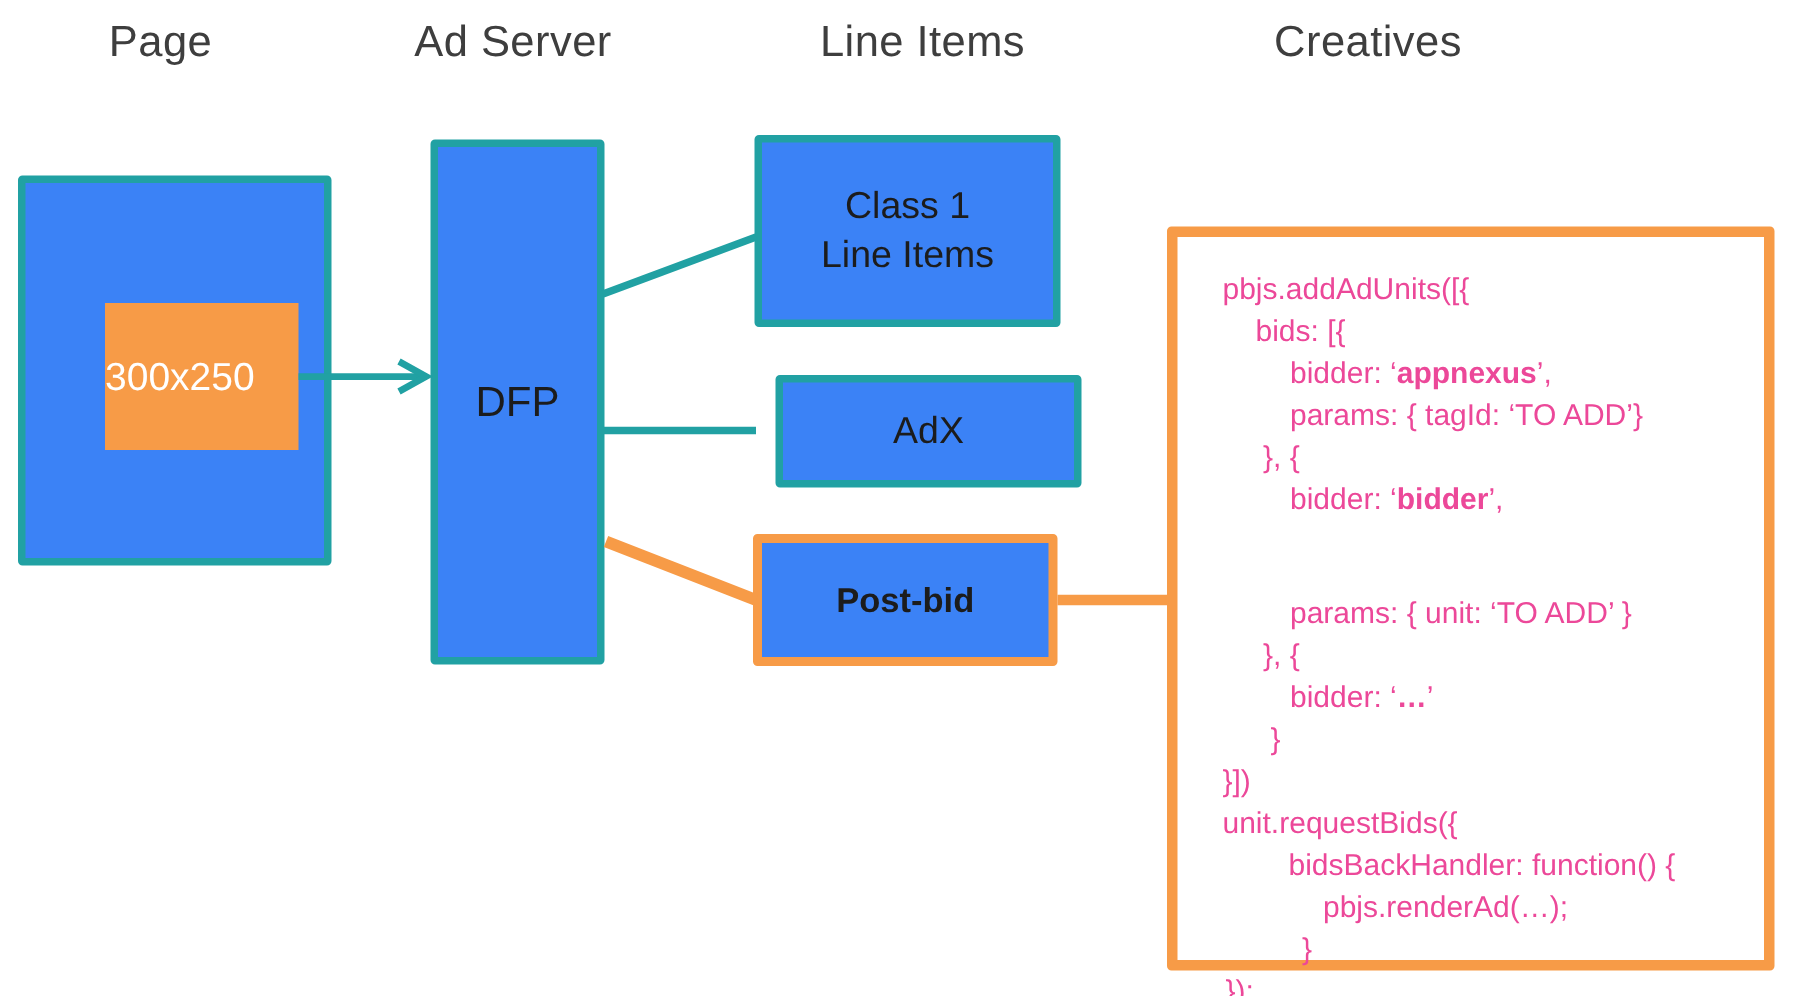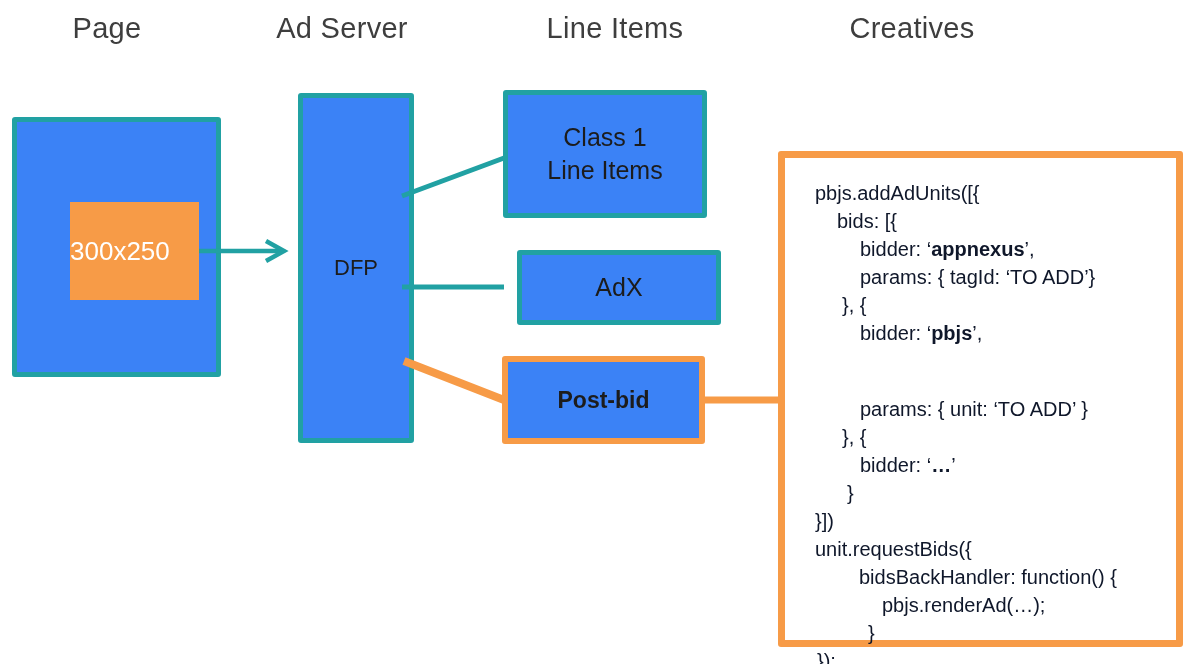--- a/index.html
+++ b/index.html
@@ -37,38 +37,38 @@
   .page-box   { left: 12px;  top: 117px; width: 209px; height: 260px; }
   .ad-slot {
     position: absolute;
     left: 70px; top: 202px; width: 129px; height: 98px;
     background: #f79b47;
     color: #ffffff;
     font-size: 26px;
     display: flex; align-items: center; justify-content: flex-start;
     text-align: center;
   }
-  .dfp-box    { left: 298px; top: 93px;  width: 116px; height: 350px; font-size: 22px; text-align: center; }
+  .dfp-box    { left: 287px; top: 93px;  width: 116px; height: 350px; font-size: 28px; text-align: center; }
   .class1-box { left: 503px; top: 90px;  width: 204px; height: 128px; font-size: 25px; line-height: 33px; }
   .adx-box    { left: 517px; top: 250px; width: 204px; height: 75px;  font-size: 25px; }
   .postbid-box{
     left: 502px; top: 356px; width: 203px; height: 88px;
     border: 6px solid #f79b47;
     font-size: 23px; font-weight: 700;
   }
   .code-box {
     position: absolute;
     left: 778px; top: 151px; width: 405px; height: 496px;
     box-sizing: border-box;
     border: 7px solid #f79b47;
     border-radius: 3px;
     background: #ffffff;
     padding: 21px 6px 0 30px;
     font-size: 20px;
-    color: #0f172a;
+    color: #ec4899;
   }
   .code-line { line-height: 28px; white-space: pre; }
   .code-line .b { font-weight: 700; }
   svg.connectors {
     position: absolute;
     left: 0; top: 0;
     pointer-events: none;
   }
 </style>
 </head>
@@ -100,21 +100,21 @@
   <div class="box postbid-box">
     <span>Post-bid</span>
   </div>
 
   <div class="code-box">
       <div class="code-line" style="padding-left: 0px;"><span>pbjs.addAdUnits([{</span></div>
       <div class="code-line" style="padding-left: 22px;"><span>bids: [{</span></div>
       <div class="code-line" style="padding-left: 45px;"><span>bidder: ‘</span><span class="b">appnexus</span><span>’,</span></div>
       <div class="code-line" style="padding-left: 45px;"><span>params: { tagId: ‘TO ADD’}</span></div>
       <div class="code-line" style="padding-left: 27px;"><span>}, {</span></div>
-      <div class="code-line" style="padding-left: 45px;"><span>bidder: ‘</span><span class="b">pbjs</span><span>’,</span></div>
+      <div class="code-line" style="padding-left: 45px;"><span>bidder: ‘</span><span class="b">bidder</span><span>’,</span></div>
       <div class="code-line" style="padding-left: 45px; margin-top: 48px;"><span>params: { unit: ‘TO ADD’ }</span></div>
       <div class="code-line" style="padding-left: 27px;"><span>}, {</span></div>
       <div class="code-line" style="padding-left: 45px;"><span>bidder: ‘</span><span class="b">…</span><span>’</span></div>
       <div class="code-line" style="padding-left: 32px;"><span>}</span></div>
       <div class="code-line" style="padding-left: 0px;"><span>}])</span></div>
       <div class="code-line" style="padding-left: 0px;"><span>unit.requestBids({</span></div>
       <div class="code-line" style="padding-left: 44px;"><span>bidsBackHandler: function() {</span></div>
       <div class="code-line" style="padding-left: 67px;"><span>pbjs.renderAd(…);</span></div>
       <div class="code-line" style="padding-left: 53px;"><span>}</span></div>
       <div class="code-line" style="padding-left: 2px;"><span>});</span></div>

